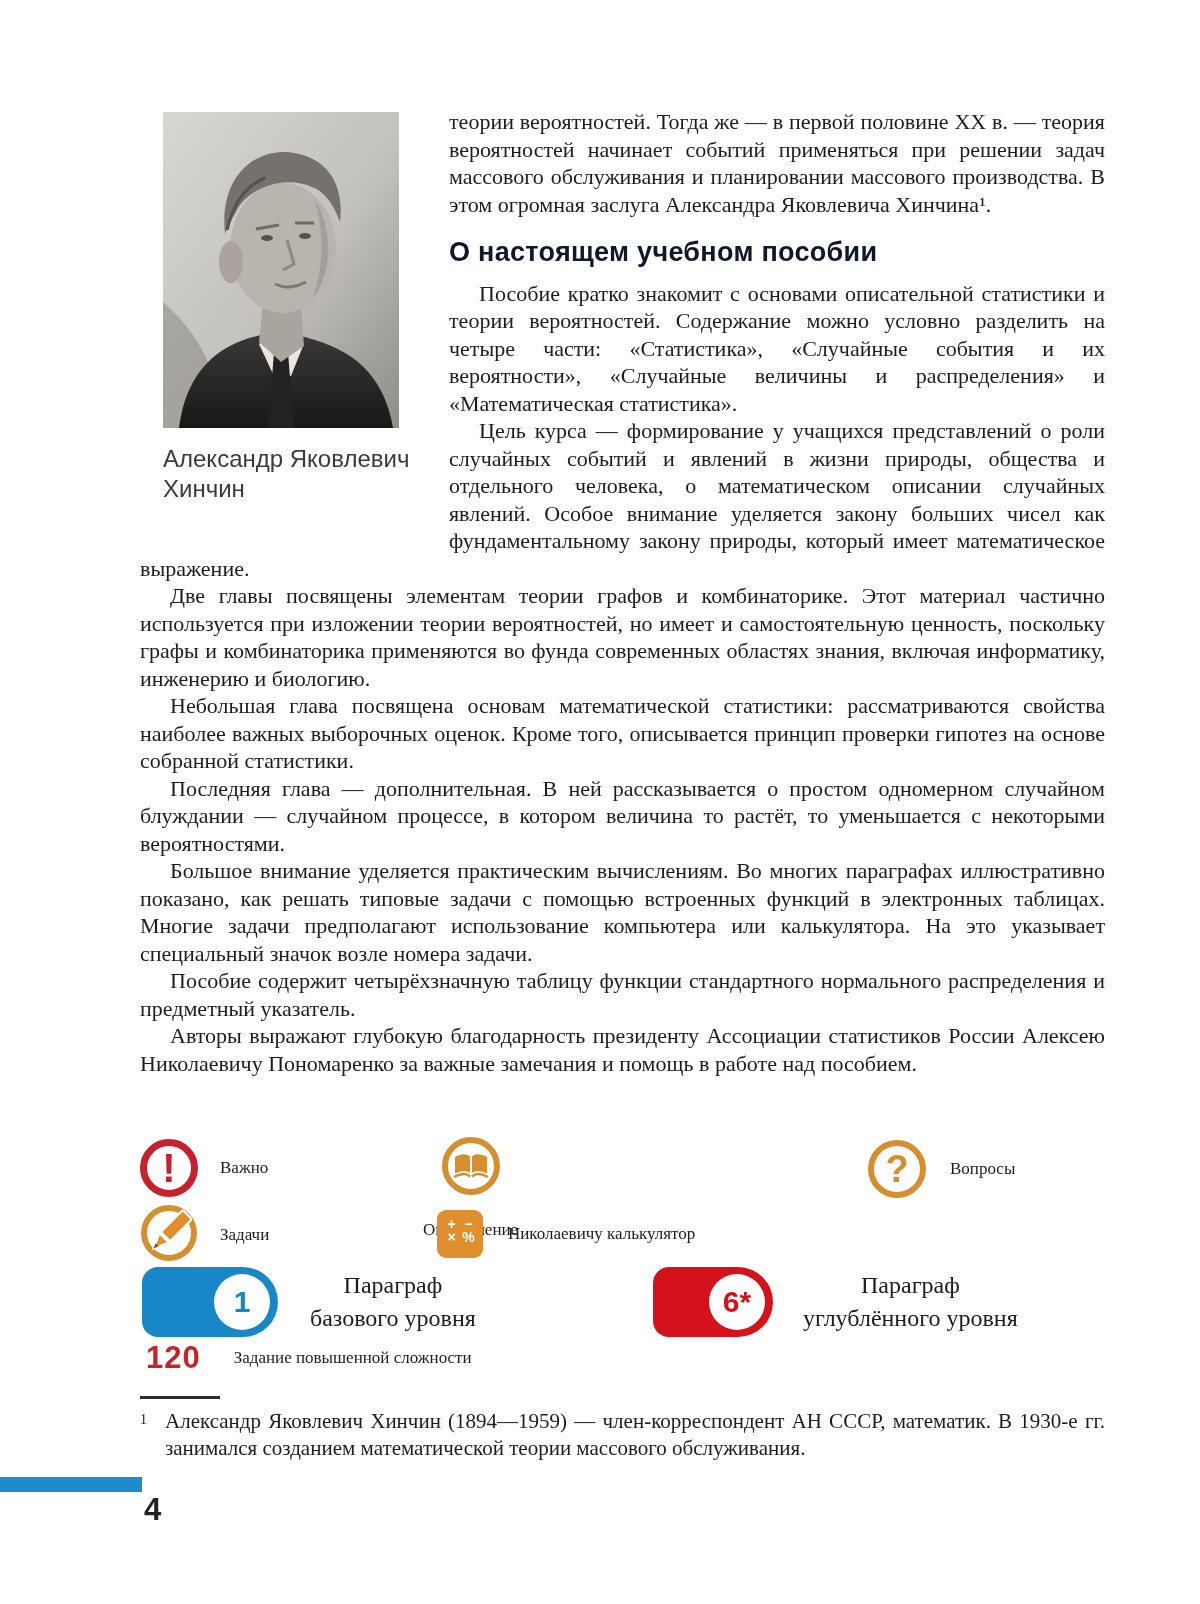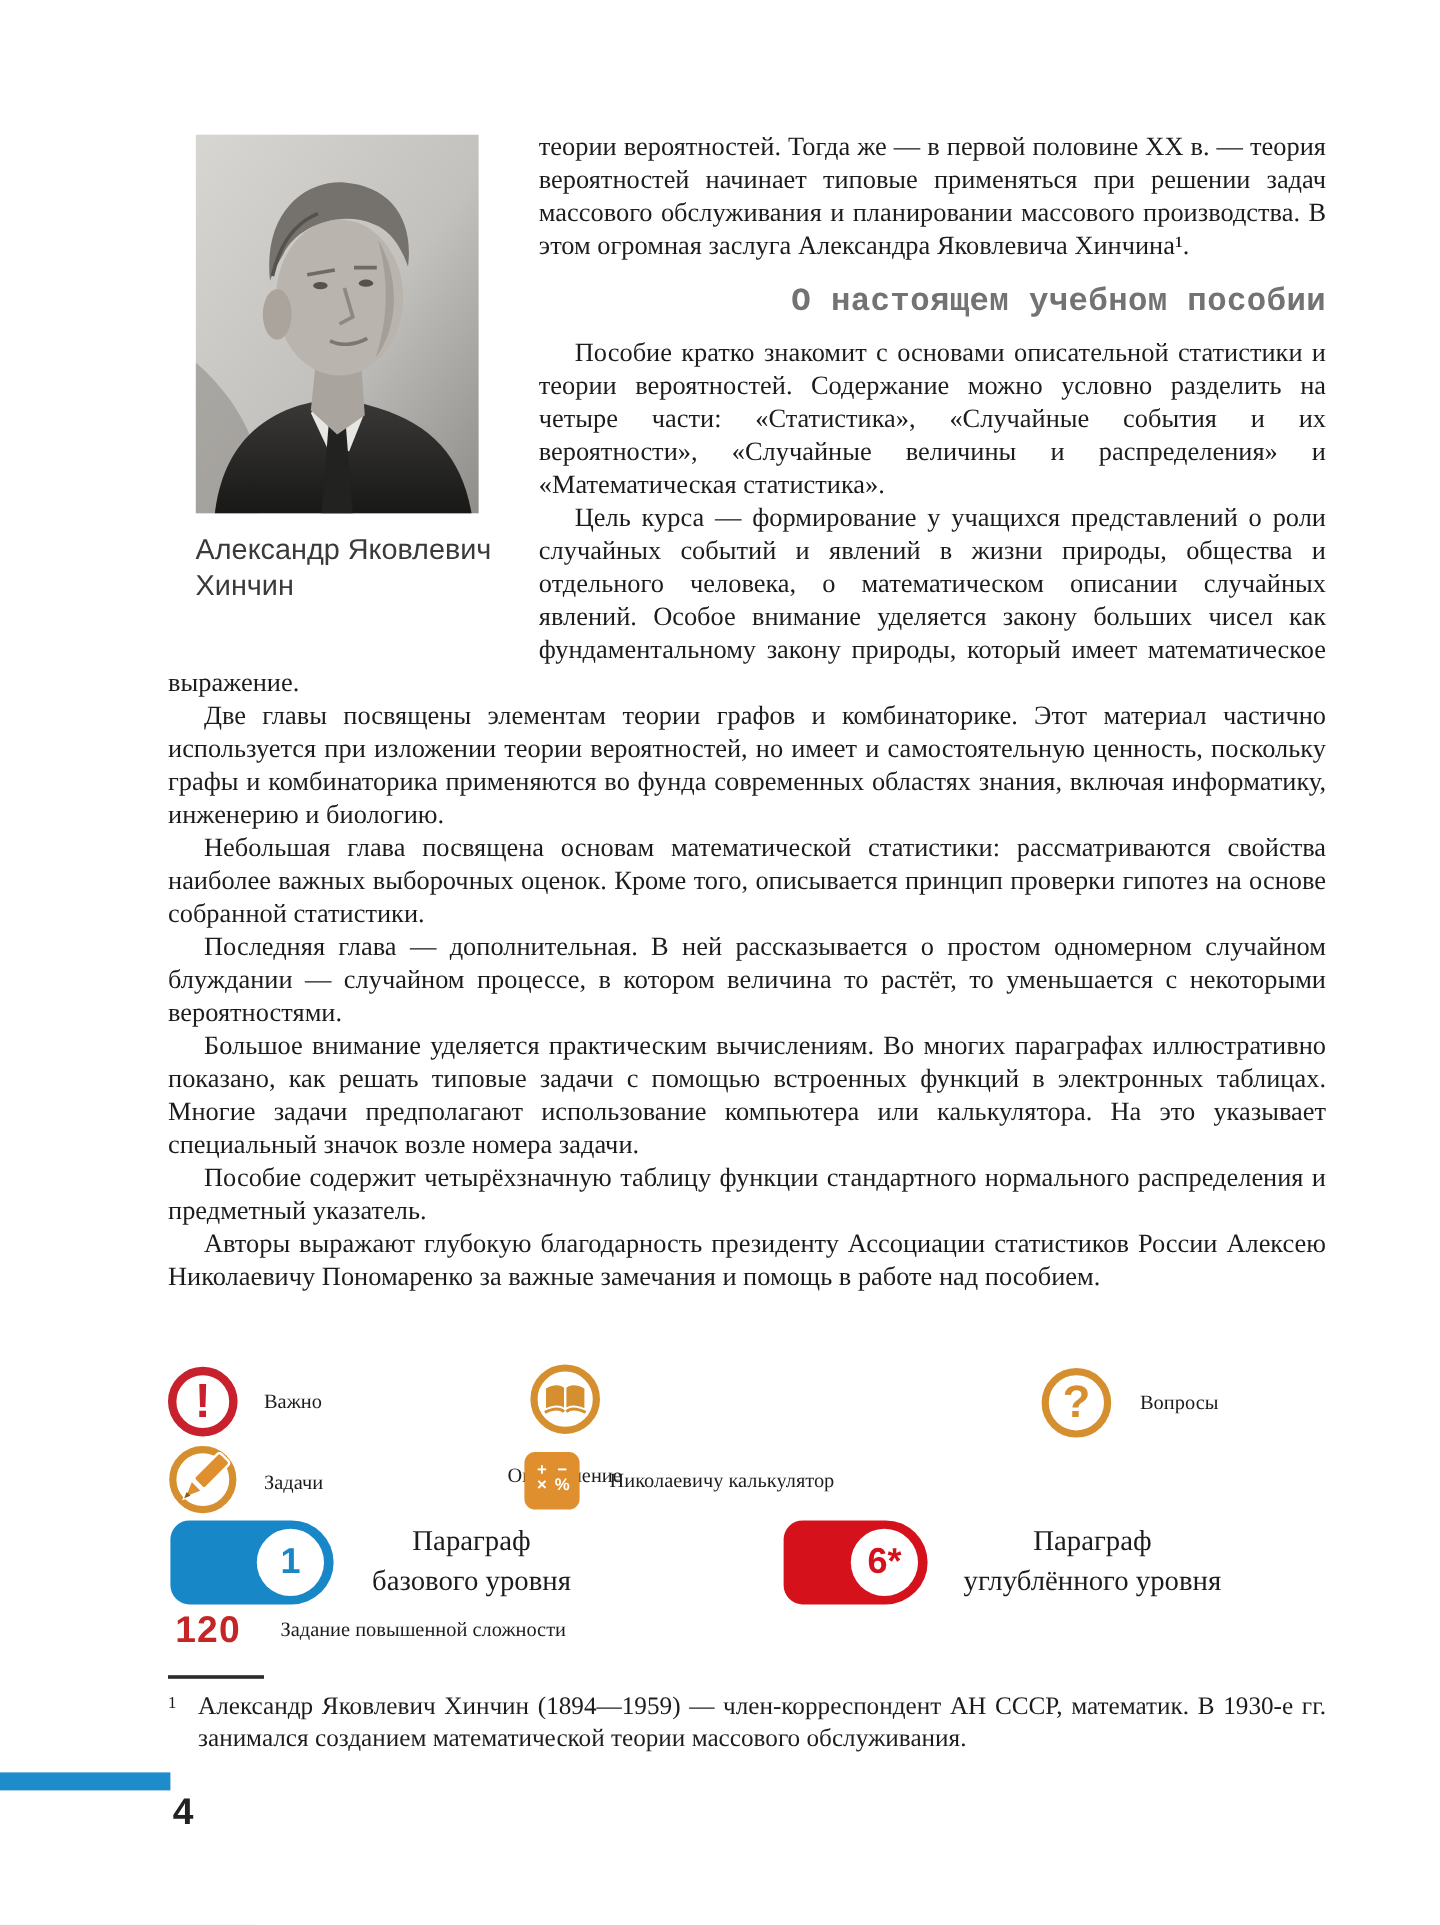--- a/index.html
+++ b/index.html
@@ -15,23 +15,23 @@
   }
   .content p{margin:0;text-indent:30px;}
   .content p.continuation{text-indent:0;}
   .photo-float{float:left;width:260px;margin:4px 26px 26px 0;padding-left:23px;}
   .photo-frame{width:236px;height:316px;display:block;}
   .photo-caption{
     margin-top:16px;font-family:"Liberation Sans", sans-serif;
     font-size:24px;line-height:30px;color:#3a3a3a;text-align:left;
   }
   .section-heading{
-    margin:21px 0 13px;text-align:right;
-    font-family:Liberation Mono, monospace;font-weight:bold;
-    font-size:27px;letter-spacing:0.3px;color:#737373;
+    margin:21px 0 13px;text-align:left;
+    font-family:Liberation Sans, sans-serif;font-weight:bold;
+    font-size:27px;letter-spacing:0.3px;color:#0f172a;
   }
   
   .legend-heading{
     position:absolute;left:140px;top:1106px;width:965px;text-align:center;
     font-weight:bold;font-size:26px;margin:0;
   }
   .legend-item{position:absolute;display:flex;align-items:center;}
   .legend-label{font-size:17px;white-space:nowrap;}
   .ring{
     box-sizing:border-box;border-radius:50%;
@@ -121,21 +121,21 @@
         <ellipse cx="142" cy="124" rx="6" ry="3" fill="#55524e"></ellipse>
         <path d="M124,128 L131,152 L120,158" stroke="#8d8881" stroke-width="3" fill="none"></path>
         <path d="M112,172 C122,177 134,175 143,170" stroke="#7c7770" stroke-width="3" fill="none"></path>
       </svg>
       <div class="photo-caption">
         <div>Александр Яковлевич</div>
         <div>Хинчин</div>
       </div>
     </div>
 
-    <p class="continuation">теории вероятностей. Тогда же — в первой половине XX в. — теория вероятностей начинает типовые приме­няться при решении задач массового обслуживания и планиро­вании массового производства. В этом огромная заслуга Алек­сандра Яковлевича Хинчина¹.</p>
+    <p class="continuation">теории вероятностей. Тогда же — в первой половине XX в. — теория вероятностей начинает событий приме­няться при решении задач массового обслуживания и планиро­вании массового производства. В этом огромная заслуга Алек­сандра Яковлевича Хинчина¹.</p>
 
     <h2 class="section-heading">О настоящем учебном пособии</h2>
 
     <p>Пособие кратко знакомит с основами описательной стати­стики и теории вероятностей. Содержание можно условно раз­делить на четыре части: «Статистика», «Случайные события и их вероятности», «Случайные величины и распределения» и «Математическая статистика».</p>
     <p>Цель курса — формирование у учащихся представлений о роли случайных событий и явлений в жизни природы, об­щества и отдельного человека, о математическом описании случайных явлений. Особое внимание уделяется закону больших чисел как фунда­ментальному закону природы, который имеет математическое выражение.</p>
     <p>Две главы посвящены элементам теории графов и комбинато­рике. Этот материал частично используется при изложении теории вероятностей, но имеет и самостоя­тельную ценность, поскольку графы и комбинаторика применяются во фунда современ­ных областях знания, включая информатику, инженерию и биологию.</p>
     <p>Небольшая глава посвящена основам математической статистики: рассматри­ваются свойства наиболее важных выборочных оценок. Кроме того, описывается принцип проверки гипотез на основе собранной статистики.</p>
     <p>Последняя глава — дополнительная. В ней рассказывается о простом одномер­ном случайном блуждании — случайном процессе, в котором величина то растёт, то уменьшается с некоторыми вероятностями.</p>
     <p>Большое внимание уделяется практическим вычислениям. Во многих парагра­фах иллюстративно показано, как решать типовые задачи с помощью встроен­ных функ­ций в электронных таблицах. Многие задачи предполагают использование компью­тера или калькулятора. На это указывает специальный значок возле номера задачи.</p>
     <p>Пособие содержит четырёхзначную таблицу функции стандартного нормаль­ного распределения и предметный указатель.</p>

